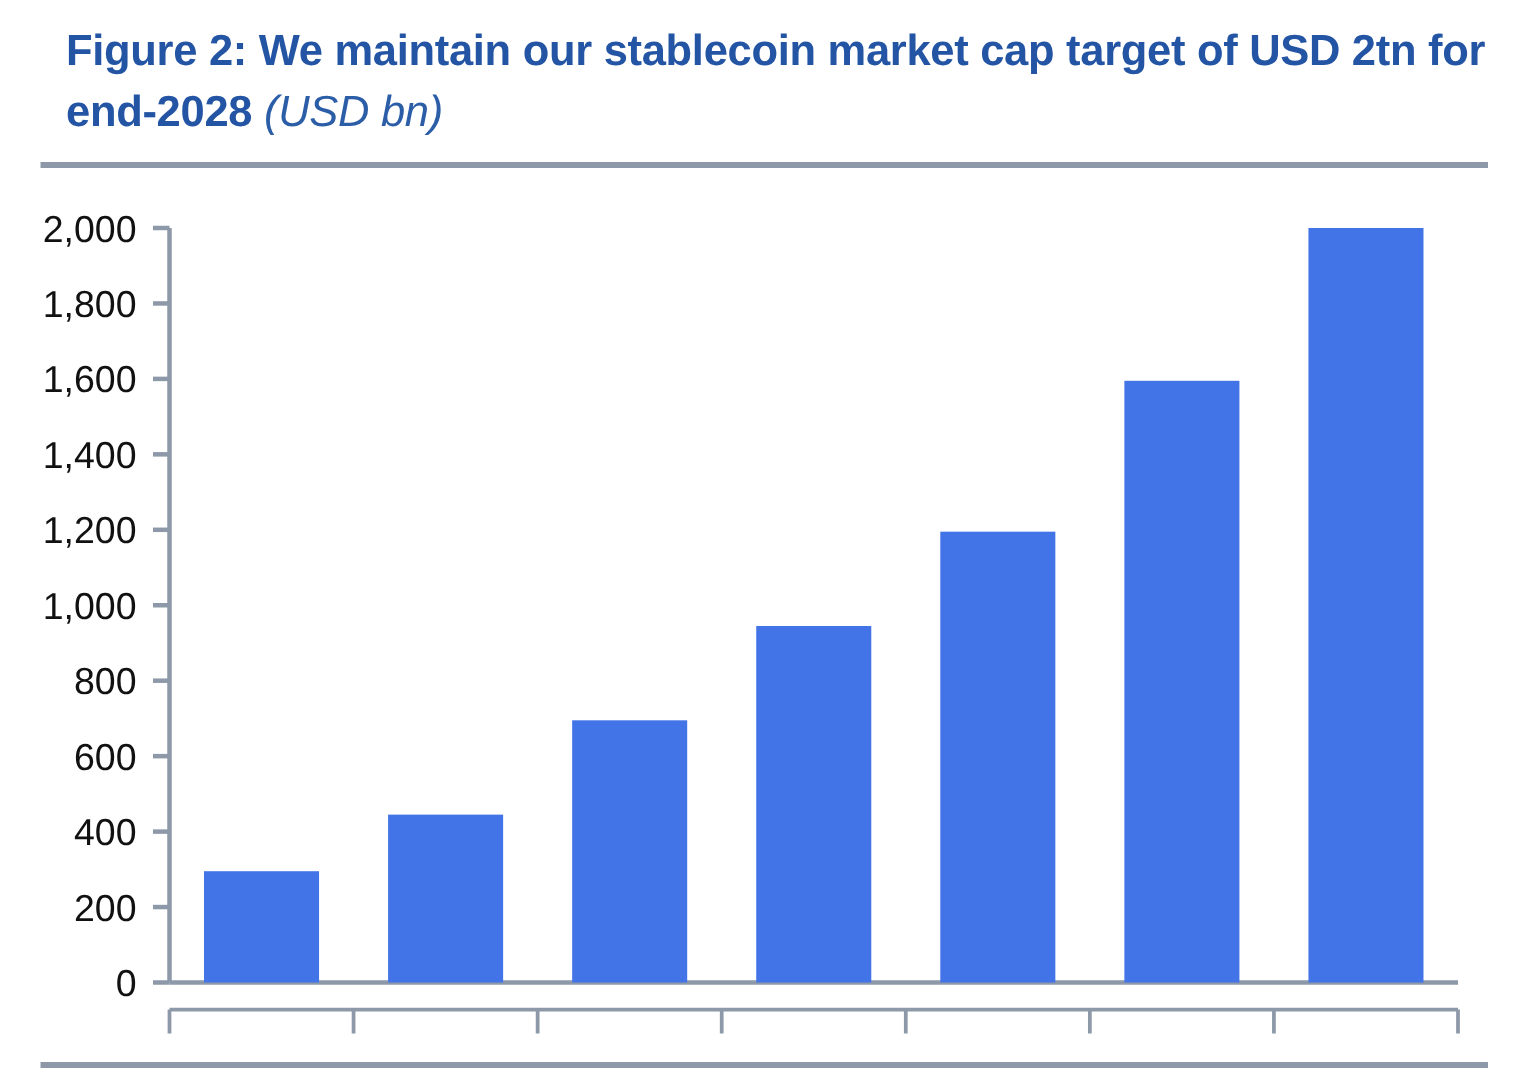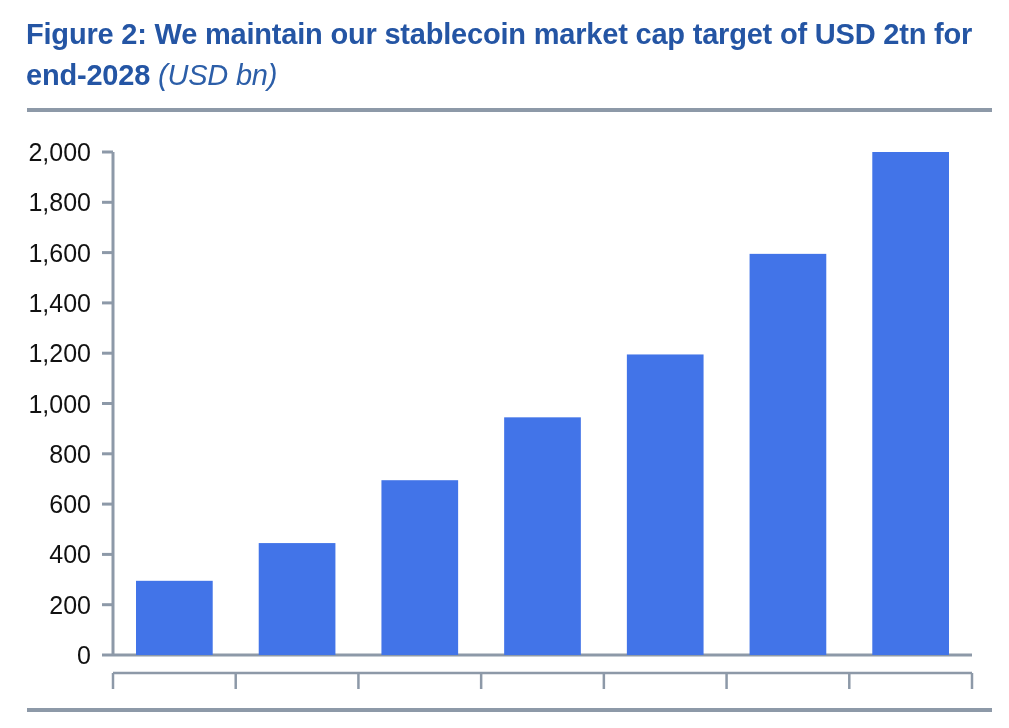--- a/index.html
+++ b/index.html
@@ -14,21 +14,21 @@
     overflow: hidden;
   }
   .figure {
     position: relative;
     width: 1009px;
     height: 728px;
     box-sizing: border-box;
   }
   .fig-header {
     position: absolute;
-    left: 26px;
+    left: 44px;
     top: 14px;
     width: 965px;
   }
   .fig-title {
     font-size: 29px;
     font-weight: bold;
     color: #2455A4;
     line-height: 1.42;
     letter-spacing: -0.2px;
     white-space: pre-wrap;

